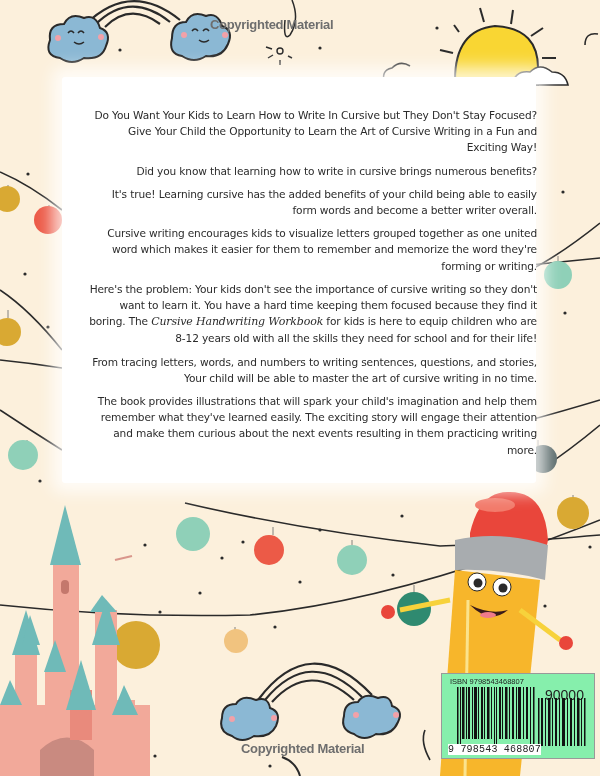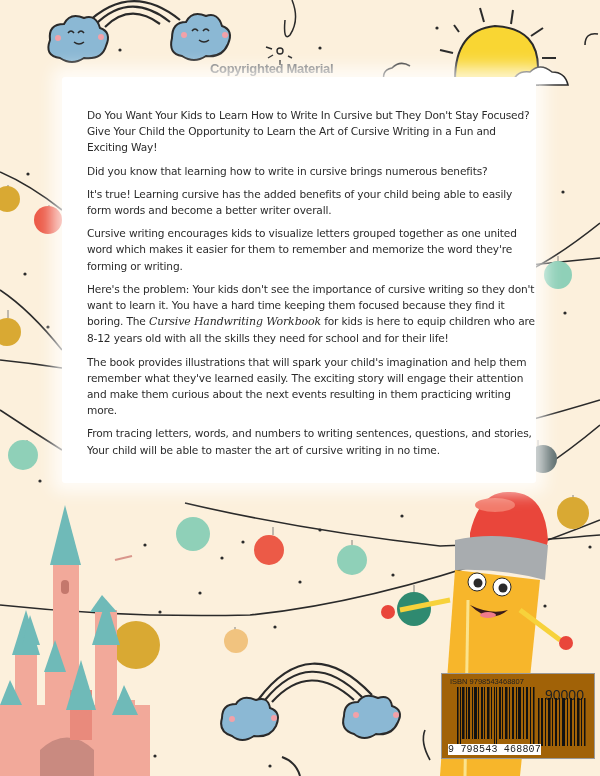--- a/index.html
+++ b/index.html
@@ -1,25 +1,25 @@
 <!DOCTYPE html>
 <html><head>
   <meta charset="utf-8">
   <style>
     html, body { margin:0; padding:0; }
     body { width:600px; height:776px; overflow:hidden; background:#fcf0dc; position:relative; font-family:"DejaVu Sans", sans-serif; }
     .bg { position:absolute; left:0; top:0; width:600px; height:776px; }
-    .watermark { position:absolute; font-family:"Liberation Sans", sans-serif; font-weight:bold; font-size:13px; color:#6e6e6e; letter-spacing:-0.3px;margin-top:44px; }
+    .watermark { position:absolute; font-family:"Liberation Sans", sans-serif; font-weight:bold; font-size:13px; color:#6e6e6e; letter-spacing:-0.3px; }
     .wm-top { left:210px; top:17px; }
     .wm-bottom { left:241px; top:741px; }
     .card-wide { position:absolute; left:62px; top:77px; width:474px; height:406px; background:#ffffff; border-radius:3px; box-shadow:0 0 16px 10px rgba(255,255,255,0.75); }
     .text { position:absolute; left:87px; top:107px; width:450px; color:#2b2b2b; font-size:10.6px; line-height:16.2px; letter-spacing:-0.15px; }
-    .text p { margin:0 0 7px 0; }
+    .text p { margin:0 0 7px 0;text-align:right; }
     .cursive { font-family:"DejaVu Serif", serif; font-style:italic; font-size:11px; }
-    .barcode { position:absolute; left:441px; top:673px; width:152px; height:84px; background:#a16207; border:1px solid #999; }
+    .barcode { position:absolute; left:441px; top:673px; width:152px; height:84px; background:#86efac; border:1px solid #999; }
     .isbn-label { position:absolute; left:8px; top:3px; font-family:"Liberation Sans", sans-serif; font-size:7.5px; color:#222; }
     .addon-label { position:absolute; left:103px; top:13px; font-family:"Liberation Sans", sans-serif; font-size:14px; color:#222; }
     .isbn-digits { position:absolute; left:6px; top:70px; font-family:"Liberation Mono", monospace; font-size:10px; color:#222; background:#fff; letter-spacing:0.2px; }
     .bars { position:absolute; left:15px; top:13px; height:58px; width:78px; }
     .bars2 { position:absolute; left:96px; top:24px; height:48px; width:48px; }
   </style>
 </head>
 <body>
 
 <svg class="bg" viewBox="0 0 600 776" xmlns="http://www.w3.org/2000/svg">
@@ -198,22 +198,22 @@
 <div class="watermark wm-top">Copyrighted Material</div>
 
 <div class="card-wide"></div>
 
 <div class="text">
   <p>Do You Want Your Kids to Learn How to Write In Cursive but They Don't Stay Focused? Give Your Child the Opportunity to Learn the Art of Cursive Writing in a Fun and Exciting Way!</p>
   <p>Did you know that learning how to write in cursive brings numerous benefits?</p>
   <p>It's true! Learning cursive has the added benefits of your child being able to easily form words and become a better writer overall.</p>
   <p>Cursive writing encourages kids to visualize letters grouped together as one united word which makes it easier for them to remember and memorize the word they're forming or writing.</p>
   <p><span>Here's the problem: Your kids don't see the importance of cursive writing so they don't want to learn it. You have a hard time keeping them focused because they find it boring. The </span><span class="cursive">Cursive Handwriting Workbook</span><span> for kids is here to equip children who are 8-12 years old with all the skills they need for school and for their life!</span></p>
+  <p>From tracing letters, words, and numbers to writing sentences, questions, and stories, Your child will be able to master the art of cursive writing in no time.</p>
   <p>The book provides illustrations that will spark your child's imagination and help them remember what they've learned easily. The exciting story will engage their attention and make them curious about the next events resulting in them practicing writing more.</p>
-  <p>From tracing letters, words, and numbers to writing sentences, questions, and stories, Your child will be able to master the art of cursive writing in no time.</p>
 </div>
 
 <div class="barcode">
   <div class="isbn-label">ISBN 9798543468807</div>
   <svg class="bars" viewBox="0 0 78 58" preserveAspectRatio="none">
     <g fill="#111">
       <rect x="0" y="0" width="1.5" height="58"></rect>
         <rect x="3" y="0" width="1" height="58"></rect>
         <rect x="5" y="0" width="2.5" height="52"></rect>
         <rect x="9" y="0" width="1" height="52"></rect>

